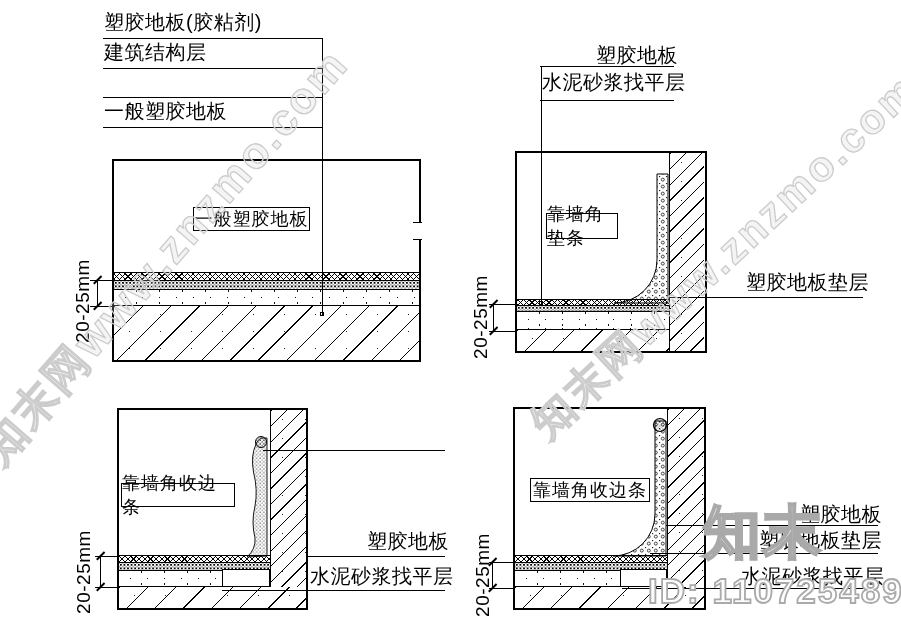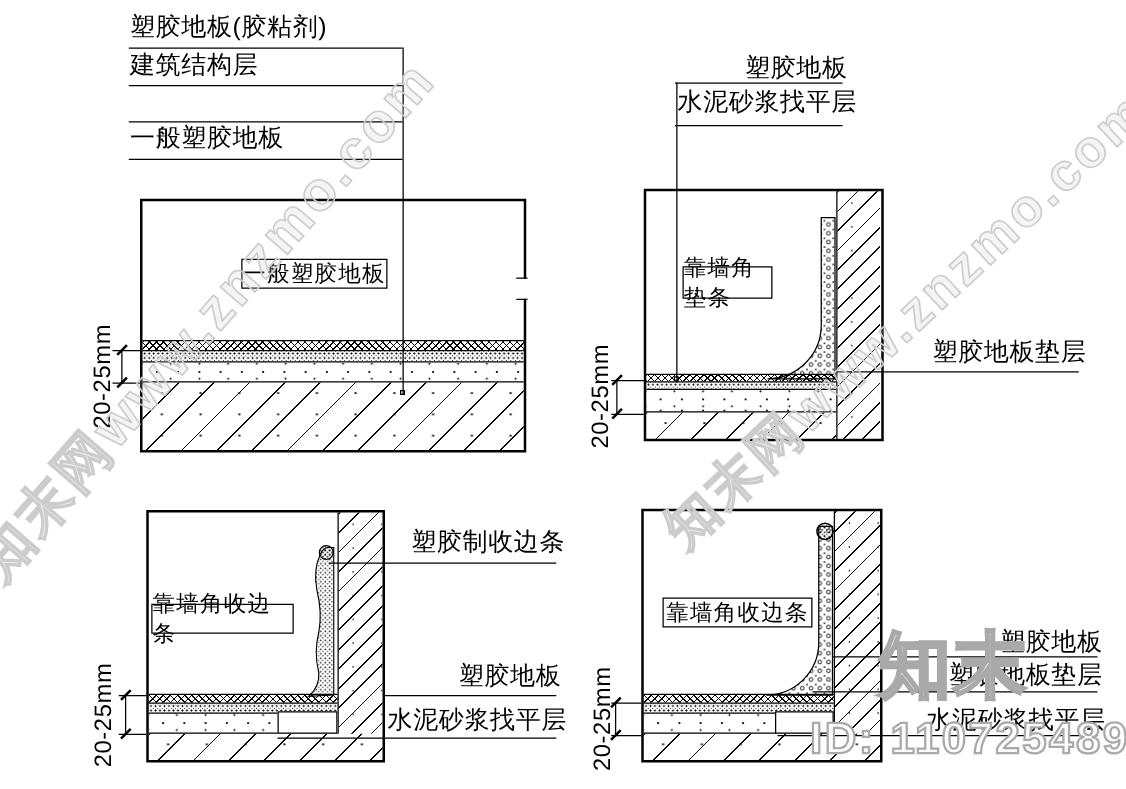--- a/index.html
+++ b/index.html
@@ -132,21 +132,20 @@
   <div class="band hwall" style="left:270px;top:410px;width:36px;height:177px;"></div>
   <div class="band xhatch" style="left:119px;top:555px;width:151px;height:8px;"></div>
   <div class="band sand" style="left:119px;top:563px;width:151px;height:8px;"></div>
   <div class="band conc" style="left:119px;top:571px;width:151px;height:16px;"></div>
   <div class="band hstruct" style="left:119px;top:587px;width:187px;height:21px;"></div>
   <div class="notch" style="left:222px;top:569px;width:48px;height:18px;"></div>
   <div class="lblbox" style="left:121px;top:483px;width:114px;height:24px;">
     <span>靠墙角收边条</span>
   </div>
 
-  <div class="t" style="left:329px;top:424px;">塑胶制收边条</div>
   <div class="hl" style="left:263px;top:450px;width:182px;"></div>
   <div class="t" style="left:367px;top:531px;">塑胶地板</div>
   <div class="hl" style="left:308px;top:556px;width:137px;"></div>
   <div class="t" style="left:310px;top:566px;">水泥砂浆找平层</div>
   <div class="hl" style="left:222px;top:590px;width:223px;"></div>
 
   <div class="hl" style="left:95px;top:556px;width:22px;"></div>
   <div class="hl" style="left:95px;top:587px;width:22px;"></div>
   <div class="vl" style="left:100px;top:556px;height:31px;"></div>
   <div class="tick" style="left:94.5px;top:555.3px;"></div>

